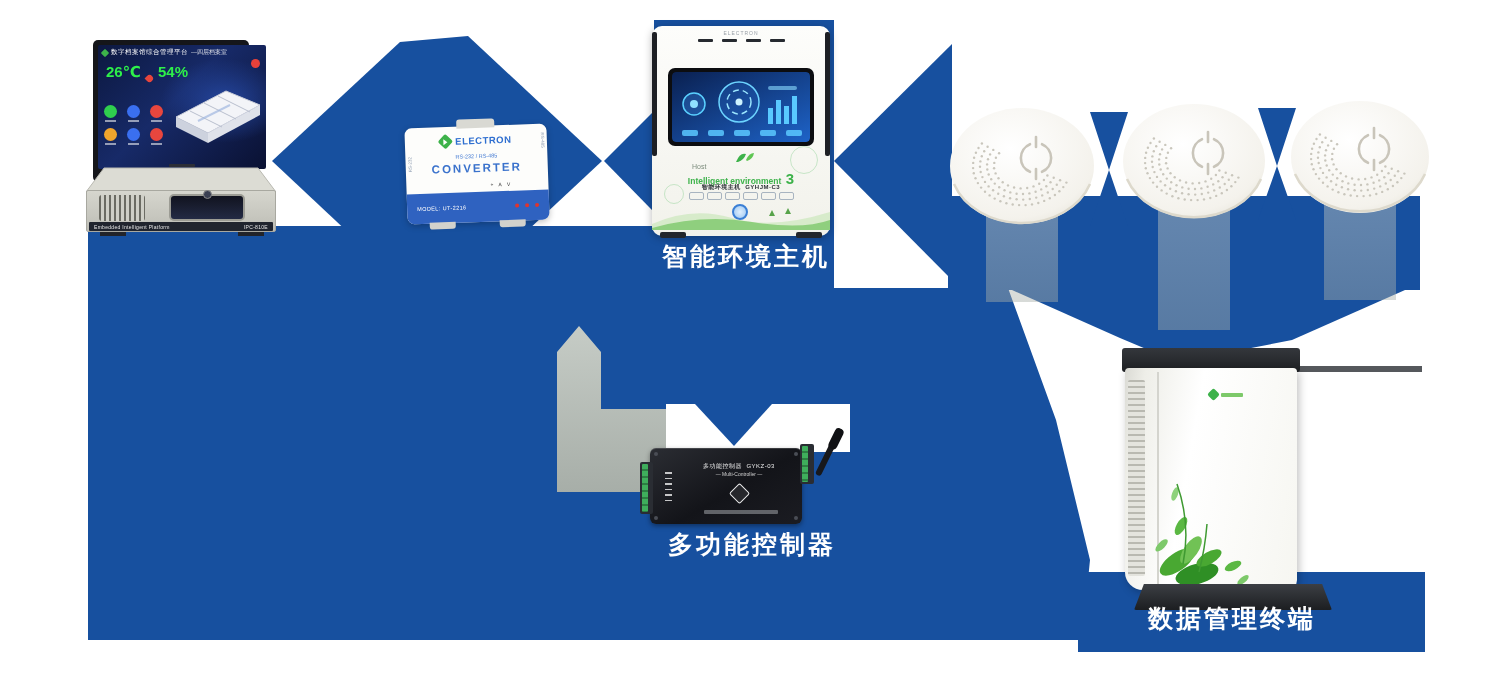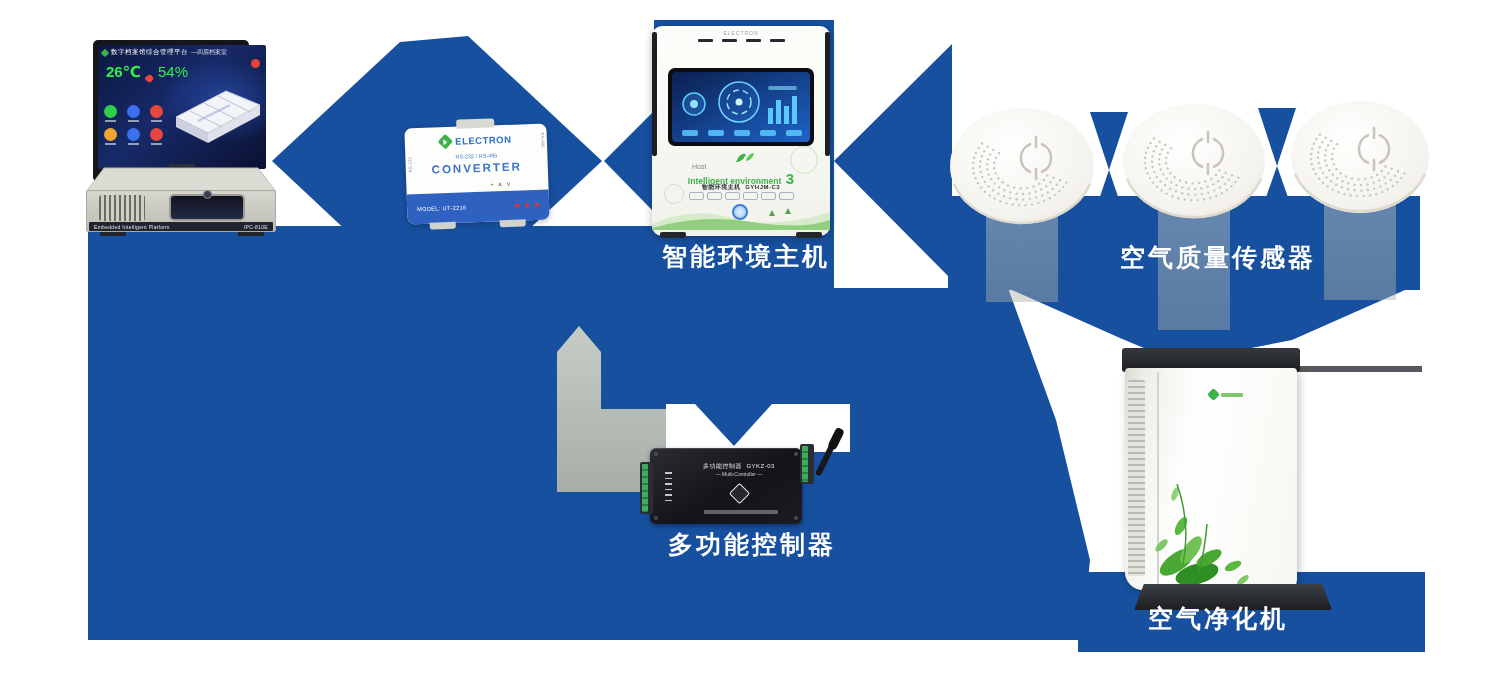--- a/index.html
+++ b/index.html
@@ -15,21 +15,21 @@
   
   .monitor{left:93px;top:40px;width:156px;height:142px;background:#15161a;border-radius:5px;}
   .mscreen{left:5px;top:5px;width:168px;height:124px;border-radius:2px;overflow:hidden;
     background:radial-gradient(90px 60px at 75% 45%,#24459c 0%,rgba(20,40,110,0) 70%),
                linear-gradient(135deg,#0c1840,#172a68 45%,#0a1132);}
   .mtitle{left:4px;top:3px;display:flex;align-items:center;gap:3px;}
   .mtitle .dia{width:6px;height:6px;background:#3db24a;transform:rotate(45deg);border-radius:1px;}
   .mtitle .t1{font-size:6.5px;color:#fff;letter-spacing:.5px;}
   .mtitle .t2{font-size:6px;color:rgba(255,255,255,.85);}
   .mtemp{left:8px;top:18px;font-size:15px;font-weight:700;color:#2ef04a;}
-  .mhum{left:60px;top:18px;font-size:15px;font-weight:400;color:#2ef04a;}
+  .mhum{left:60px;top:18px;font-size:15px;font-weight:700;color:#2ef04a;}
   .mdrop{left:48px;top:30px;width:7px;height:7px;background:#e8453c;border-radius:50% 50% 50% 0;
          transform:rotate(45deg);}
   .mreddot{right:6px;top:14px;width:9px;height:9px;border-radius:50%;background:#e8413a;}
   .mbtns{left:6px;top:60px;display:grid;grid-template-columns:repeat(3,1fr);gap:6px 10px;}
   .mbtn{display:flex;flex-direction:column;align-items:center;gap:2px;}
   .mbtn i{width:13px;height:13px;border-radius:50%;display:block;}
   .mbtn s{width:11px;height:2px;background:rgba(255,255,255,.55);display:block;}
   .mbrand{left:0;bottom:2px;width:168px;height:3px;display:flex;justify-content:center;gap:2px;}
   .mbrand b{width:26px;height:3px;background:#2c2e36;border-radius:1px;}
   .stand-neck{left:170px;top:180px;width:24px;height:20px;background:#16171b;
@@ -678,17 +678,16 @@
           <ellipse cx="86" cy="112" rx="9" ry="4" transform="rotate(-25 86 112)" fill="#5bb843"></ellipse>
           <ellipse cx="96" cy="126" rx="7" ry="3" transform="rotate(-40 96 126)" fill="#7dc96a"></ellipse>
         </g>
         <path d="M30,30 Q44,70 36,110 M60,70 Q58,95 52,118" stroke="#3f9a32" stroke-width="1.5" fill="none"></path>
       </svg>
     </div>
     <div class="abs pu-base"></div>
   </div>
 
   <div class="label" style="left:662px;top:240px">智能环境主机</div>
-  <div class="label" style="left:1120px;top:241px">空气质量传感器</div>
   <div class="label" style="left:668px;top:528px">多功能控制器</div>
-  <div class="label" style="left:1148px;top:602px">空气净化机</div>
+  <div class="label" style="left:1148px;top:602px">数据管理终端</div>
 
 </div>
 
 </body></html>

